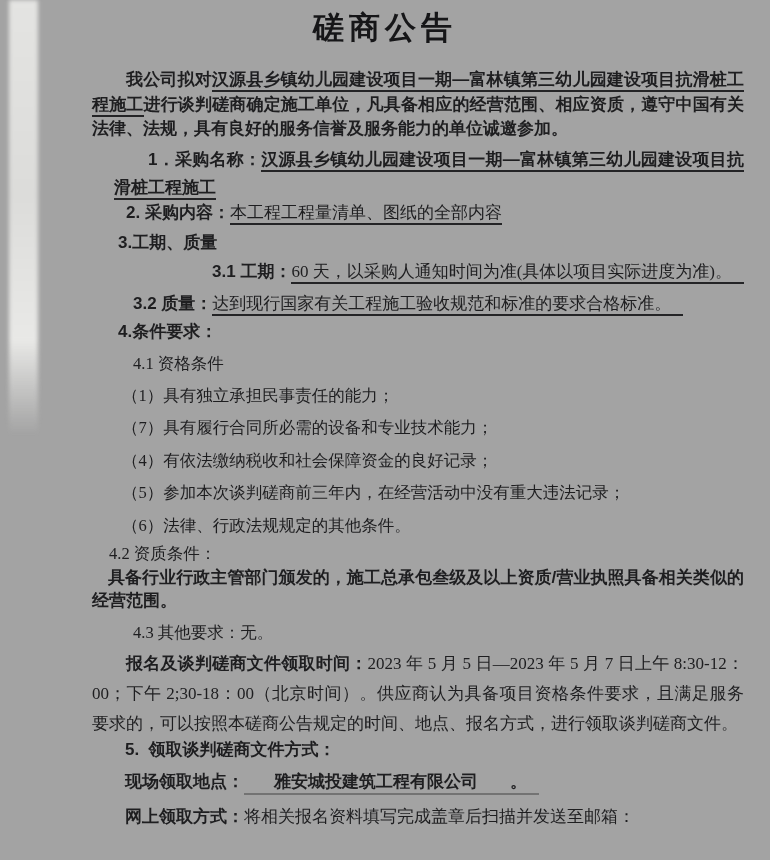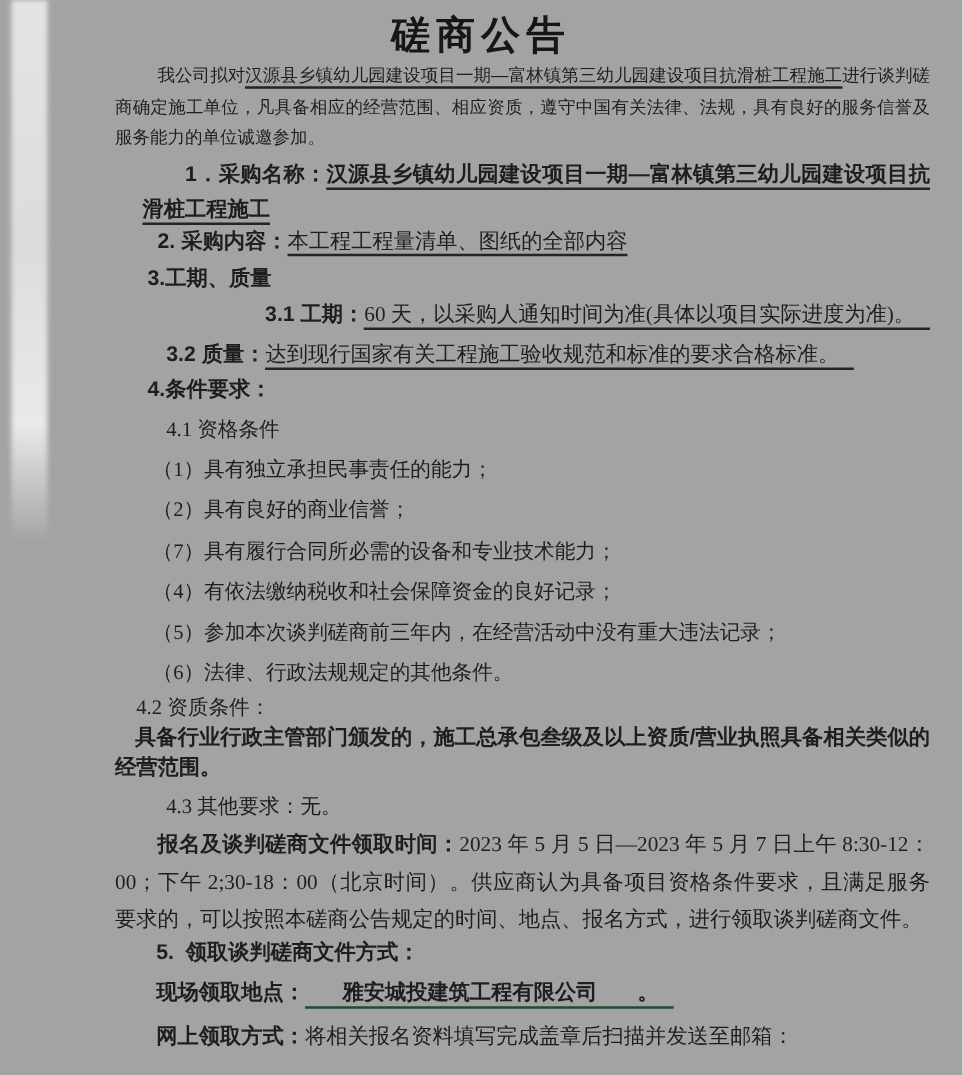--- a/index.html
+++ b/index.html
@@ -32,23 +32,24 @@
     font-size:31px; line-height:40px;
     letter-spacing:5px;
     font-family:"Liberation Sans", sans-serif;
     font-weight:700;
     color:#161618;
   }
   p { margin:0; }
   .ul { border-bottom:2px solid #242426; padding-bottom:1px; }
   .ul-ext { padding-right:12px; }
   .p-intro {
-    font-size:14px; line-height:24.5px;
+    margin-top:20px;
+    font-size:17px; line-height:24.5px;
     text-indent:34px; text-align:justify;
-    font-family:"Liberation Sans", sans-serif; font-weight:400;
+    font-family:"Liberation Sans", sans-serif; font-weight:700;
   }
   .p-item1 {
     margin-top:4px;
     font-size:17px; line-height:28px;
     text-indent:34px; text-align:justify;
     font-family:"Liberation Sans", sans-serif; font-weight:700;margin-left:22px;
   }
   .p-item2 { margin-top:0; font-size:17px; line-height:21px; text-indent:34px; }
   .h3  { margin:10px 0 0 26px; font-size:17px; line-height:20px; }
   .s31 { margin:8px 0 0 41px;  font-size:17px; line-height:22px;text-align:right; }
@@ -67,21 +68,21 @@
   .s43 { margin:10px 0 0 41px; font-size:16.5px; line-height:20px; }
   .p-reg {
     margin-top:6px;
     font-size:17px; line-height:30px;
     text-indent:34px; text-align:justify;
   }
   .h5 { margin:0 0 0 33px; font-size:17px; line-height:22px; }
   .p-onsite { margin:9px 0 0 33px; font-size:17px; line-height:24px; }
   .p-online { margin:12px 0 0 33px; font-size:17px; line-height:22px; }
   .blank {
-    border-bottom:2px solid #14532d;
+    border-bottom:2px solid #737373;
     padding:0 12px 2px 30px;
     font-family:"Liberation Sans", sans-serif; font-weight:700;
   }
   .blank-dot { margin-left:32px; }
 </style>
 </head>
 <body>
 
 <div class="page">
   <div class="scan-strip"></div>
@@ -100,21 +101,20 @@
 
     <p class="s31"><span class="hei">3.1&nbsp;工期：</span><span class="ul ul-ext">60 天，以采购人通知时间为准(具体以项目实际进度为准)。</span></p>
 
     <p class="s32"><span class="hei">3.2&nbsp;质量：</span><span class="ul ul-ext">达到现行国家有关工程施工验收规范和标准的要求合格标准。</span></p>
 
     <p class="h4 hei">4.条件要求：</p>
 
     <p class="s41">4.1&nbsp;资格条件</p>
 
     <p class="qual">（1）具有独立承担民事责任的能力；</p>
-    <p class="qual">（2）具有良好的商业信誉；</p>
     <p class="qual">（7）具有履行合同所必需的设备和专业技术能力；</p>
     <p class="qual">（4）有依法缴纳税收和社会保障资金的良好记录；</p>
     <p class="qual">（5）参加本次谈判磋商前三年内，在经营活动中没有重大违法记录；</p>
     <p class="qual">（6）法律、行政法规规定的其他条件。</p>
 
     <p class="s42h">4.2&nbsp;资质条件：</p>
 
     <p class="s42p">具备行业行政主管部门颁发的，施工总承包叁级及以上资质/营业执照具备相关类似的经营范围。</p>
 
     <p class="s43">4.3&nbsp;其他要求：无。</p>

